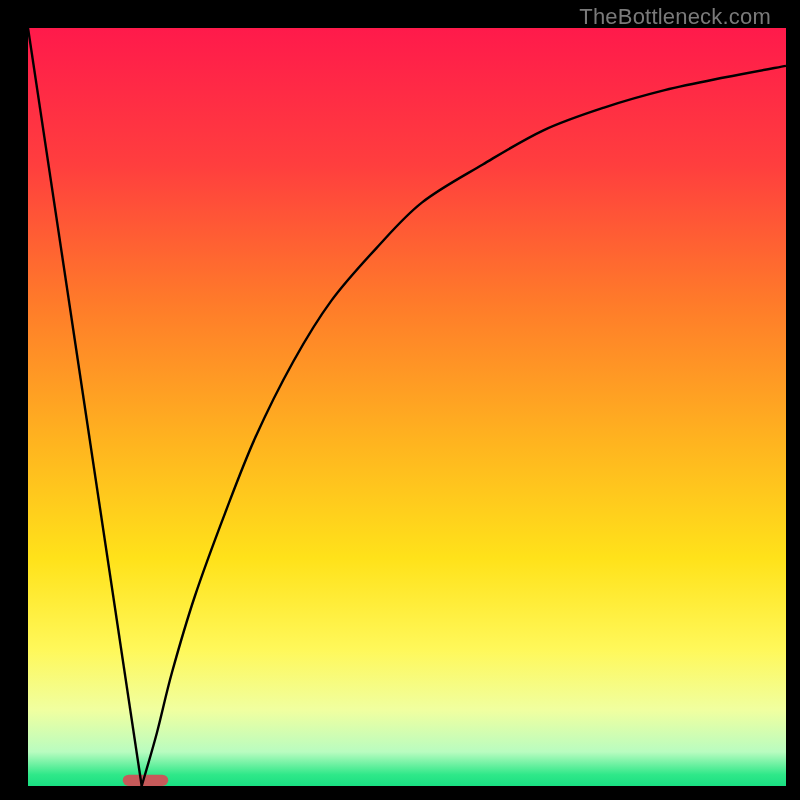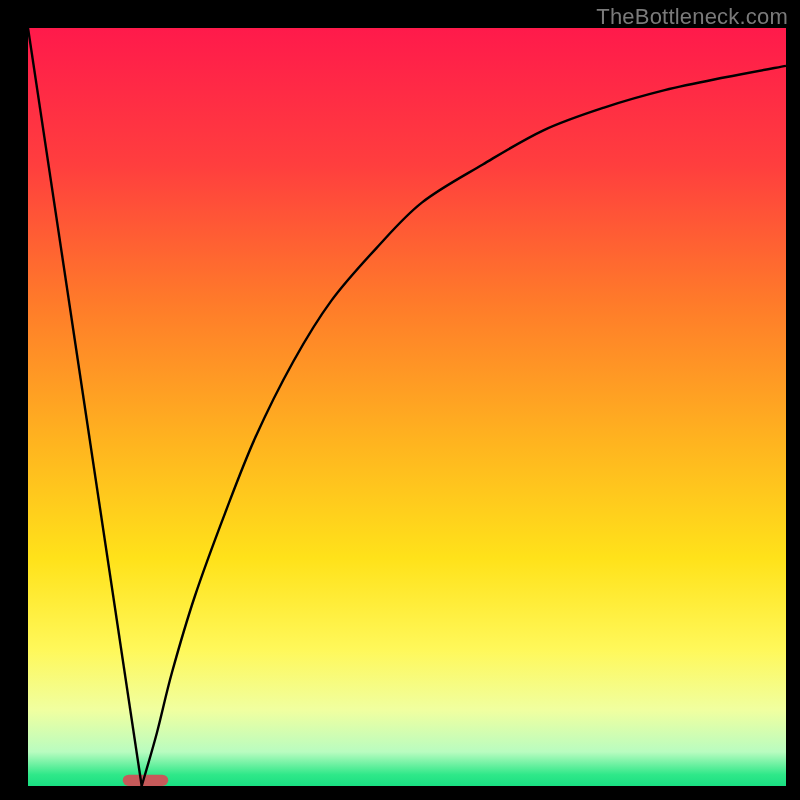--- a/index.html
+++ b/index.html
@@ -21,21 +21,21 @@
     position: absolute;
     box-sizing: border-box;
   }
   .gradient-bg {
     position: absolute;
     inset: 0;
   }
   .watermark {
     position: absolute;
     top: 4px;
-    right: 12px;
+    right: 29px;
     color: #7a7a7a;
     font-size: 22px;
     font-weight: 500;
     letter-spacing: 0.2px;
     user-select: none;
   }
   svg.curves {
     position: absolute;
     inset: 0;
   }

